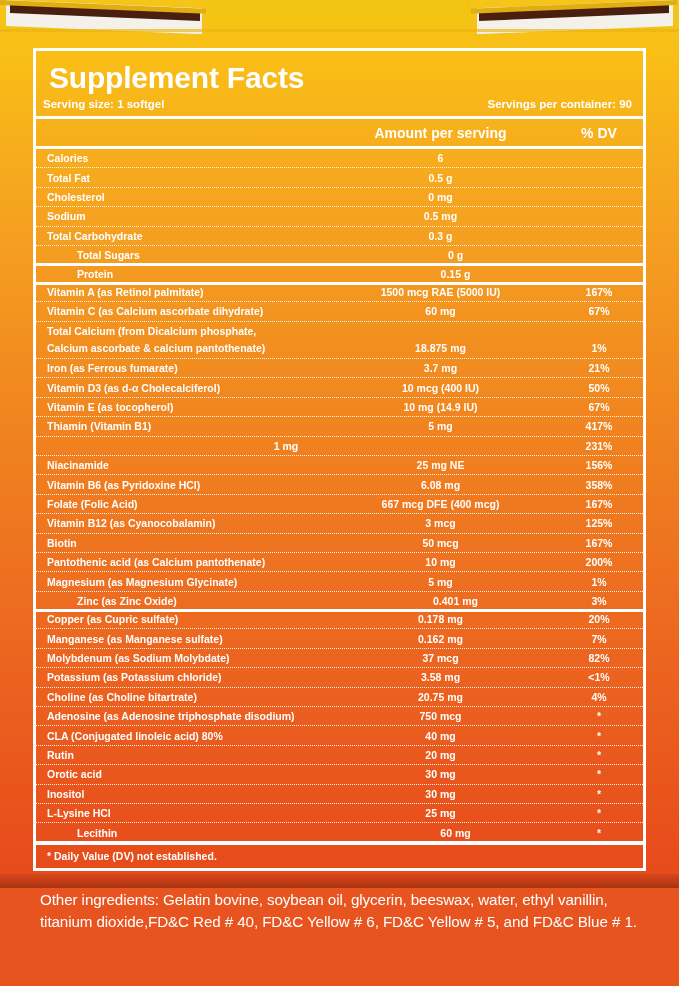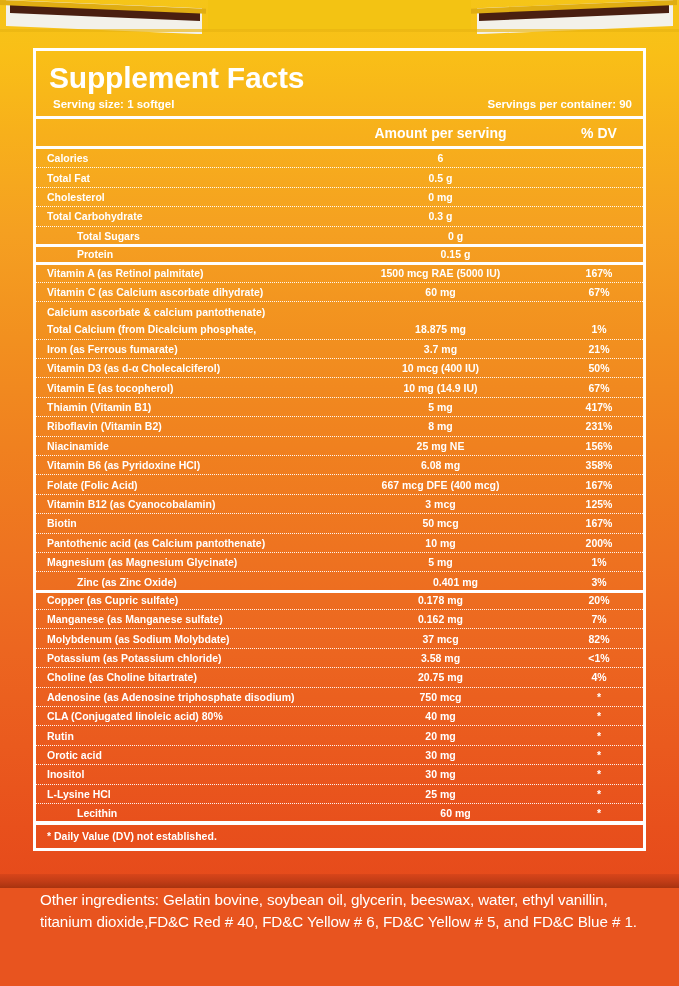--- a/index.html
+++ b/index.html
@@ -55,21 +55,21 @@
     border:3px solid #ffffff;box-sizing:border-box;
     padding:0;
   }
   .title{
     font-size:30px;font-weight:bold;color:#ffffff;
     letter-spacing:-0.2px;line-height:1;
     padding:12px 0 0 13px;
   }
   .serv-row{
     display:flex;justify-content:space-between;align-items:flex-end;
-    padding:5px 11px 6px 17px;
+    padding:5px 11px 6px 7px;
     font-size:11.5px;font-weight:bold;color:#ffffff;
   }
   .hdr-sep{height:3px;background:#ffffff;margin:0;}
   .col-hdr{
     display:flex;align-items:center;
     height:27px;font-size:14px;font-weight:bold;color:#ffffff;
   }
   .col-hdr .c-name{flex:0 0 298px;}
   .col-hdr .c-amt{flex:1;text-align:center;padding-right:8px;}
   .col-hdr .c-dv{flex:0 0 88px;text-align:center;}
@@ -154,20 +154,25 @@
           <div class="c-name">Total Fat</div>
           <div class="c-amt">0.5 g</div>
           <div class="c-dv"></div>
         </div>
         <div class="row">
           <div class="c-name">Cholesterol</div>
           <div class="c-amt">0 mg</div>
           <div class="c-dv"></div>
         </div>
         <div class="row">
+          <div class="c-name">Sodium</div>
+          <div class="c-amt">0.5 mg</div>
+          <div class="c-dv"></div>
+        </div>
+        <div class="row">
           <div class="c-name">Total Carbohydrate</div>
           <div class="c-amt">0.3 g</div>
           <div class="c-dv"></div>
         </div>
         <div class="row solid">
           <div class="c-name">Total Sugars</div>
           <div class="c-amt">0 g</div>
           <div class="c-dv"></div>
         </div>
         <div class="row solid">
@@ -180,22 +185,22 @@
           <div class="c-amt">1500 mcg RAE (5000 IU)</div>
           <div class="c-dv">167%</div>
         </div>
         <div class="row">
           <div class="c-name">Vitamin C (as Calcium ascorbate dihydrate)</div>
           <div class="c-amt">60 mg</div>
           <div class="c-dv">67%</div>
         </div>
         <div class="row tall">
           <div class="c-name">
+            <span>Total Calcium (from Dicalcium phosphate,</span>
             <span>Calcium ascorbate &amp; calcium pantothenate)</span>
-            <span>Total Calcium (from Dicalcium phosphate,</span>
           </div>
           <div class="c-amt">18.875 mg</div>
           <div class="c-dv">1%</div>
         </div>
         <div class="row">
           <div class="c-name">Iron (as Ferrous fumarate)</div>
           <div class="c-amt">3.7 mg</div>
           <div class="c-dv">21%</div>
         </div>
         <div class="row">
@@ -207,22 +212,21 @@
           <div class="c-name">Vitamin E (as tocopherol)</div>
           <div class="c-amt">10 mg (14.9 IU)</div>
           <div class="c-dv">67%</div>
         </div>
         <div class="row">
           <div class="c-name">Thiamin (Vitamin B1)</div>
           <div class="c-amt">5 mg</div>
           <div class="c-dv">417%</div>
         </div>
         <div class="row">
-          <div class="c-name">Riboflavin (Vitamin B2)</div>
-          <div class="c-amt">8 mg</div>
+          <div class="c-amt">1 mg</div>
           <div class="c-dv">231%</div>
         </div>
         <div class="row">
           <div class="c-name">Niacinamide</div>
           <div class="c-amt">25 mg NE</div>
           <div class="c-dv">156%</div>
         </div>
         <div class="row">
           <div class="c-name">Vitamin B6 (as Pyridoxine HCl)</div>
           <div class="c-amt">6.08 mg</div>

